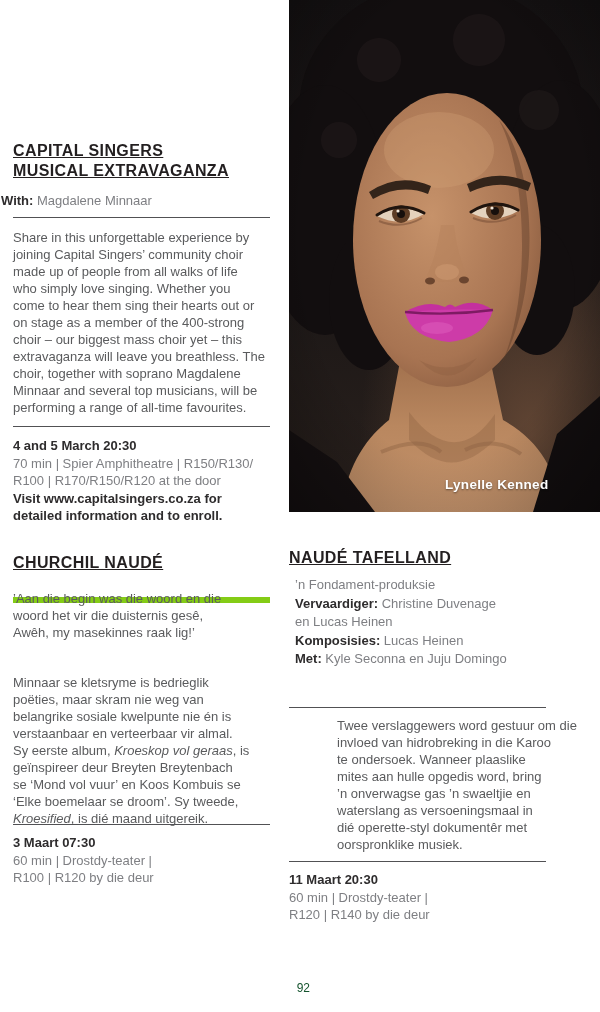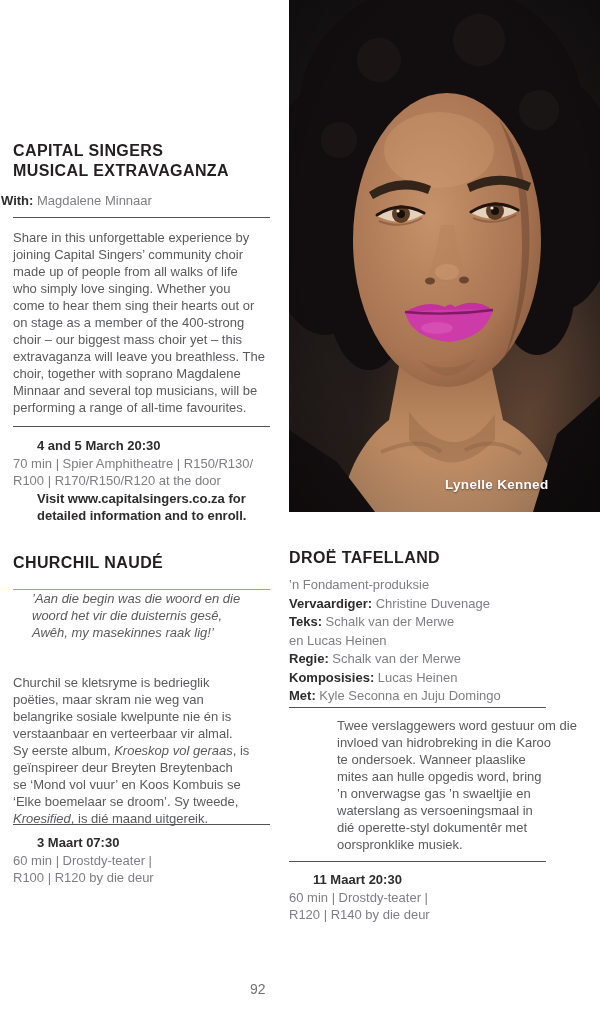--- a/index.html
+++ b/index.html
@@ -3,36 +3,36 @@
 <meta charset="utf-8">
 <style>
   html,body{margin:0;padding:0;background:#e8e8e8;}
   .page{
     position:relative;width:600px;height:1012px;background:#ffffff;
     font-family:"Liberation Sans", sans-serif;overflow:hidden;margin:0 auto;
   }
   .abs{position:absolute;}
   h2.sec-title{
     margin:0;font-size:16px;line-height:20px;font-weight:bold;color:#231f20;
-    letter-spacing:0.4px;white-space:pre-line;
+    letter-spacing:0.4px;white-space:pre-line;text-decoration:underline;
   }
   .pre{white-space:pre-line;}
   .body-text{font-size:13px;line-height:17px;color:#5a5b5d;}
   .muted{color:#7e7f83;}
-  .bold-dark{color:#2e2c2d;font-weight:bold;margin-left:24px;}
+  .bold-dark{color:#2e2c2d;font-weight:bold;}
   .rule{border:0;border-top:1px solid #515154;height:0;margin:0;width:257px;}
-  .quote{font-style:italic;margin-left:19px;}
+  .quote{}
   .credit-label{font-weight:bold;color:#2e2c2d;}
   .caption{
     position:absolute;left:156px;top:477px;color:#ffffff;font-weight:bold;
     font-size:13.5px;letter-spacing:0.3px;text-shadow:0 1px 2px rgba(0,0,0,.45);
   }
-  .footer-num{font-size:14px;color:#737373;text-align:left;width:60px;}
+  .footer-num{font-size:12px;color:#14532d;text-align:right;width:60px;}
   .photo-wrap{left:289px;top:0;width:311px;height:512px;overflow:hidden;text-decoration:underline;}
-  .heading-underlined{border-bottom:1px solid #84cc16;padding-bottom:16px;width:257px;}
+  .heading-underlined{border-bottom:6px solid #84cc16;padding-bottom:24px;width:257px;}
 </style>
 </head>
 <body>
 
 <div class="page">
 
   <div class="abs photo-wrap">
     <svg width="311" height="512" viewBox="0 0 311 512">
       <defs>
         <linearGradient id="bgG" x1="0" y1="0" x2="0" y2="1">
@@ -158,45 +158,43 @@
   <div class="abs body-text bold-dark pre" style="left:13px;top:490px;width:280px;">Visit www.capitalsingers.co.za for
 detailed information and to enroll.</div>
 
   <h2 class="abs sec-title heading-underlined" style="left:13px;top:553px;">CHURCHIL NAUDÉ</h2>
 
   <div class="abs body-text quote pre" style="left:13px;top:590px;width:280px;">’Aan die begin was die woord en die
 woord het vir die duisternis gesê,
 Awêh, my masekinnes raak lig!’</div>
 
   <div class="abs body-text pre" style="left:13px;top:657px;width:280px;">
-    <span>Churchil se kletsryme is bedrieglik
+    <span>Minnaar se kletsryme is bedrieglik
 poëties, maar skram nie weg van
 belangrike sosiale kwelpunte nie én is
 verstaanbaar en verteerbaar vir almal.
 Sy eerste album, </span><i>Kroeskop vol geraas</i><span>, is
 geïnspireer deur Breyten Breytenbach
 se ‘Mond vol vuur’ en Koos Kombuis se
 ‘Elke boemelaar se droom’. Sy tweede,
 </span><i>Kroesified</i><span>, is dié maand uitgereik.</span>
   </div>
 
   <hr class="abs rule" style="left:13px;top:824px;">
 
   <div class="abs body-text bold-dark" style="left:13px;top:834px;">3 Maart 07:30</div>
   <div class="abs body-text muted pre" style="left:13px;top:852px;width:280px;">60 min | Drostdy-teater |
 R100 | R120 by die deur</div>
 
-  <h2 class="abs sec-title" style="left:289px;top:548px;">DROË TAFELLAND</h2>
-
-  <div class="abs body-text" style="left:289px;top:576px;width:300px;line-height:18.5px;">
+  <h2 class="abs sec-title" style="left:289px;top:548px;">NAUDÉ TAFELLAND</h2>
+
+  <div class="abs body-text" style="left:295px;top:576px;width:300px;line-height:18.5px;">
     <div><span class="muted">’n Fondament-produksie</span></div>
     <div><span class="credit-label">Vervaardiger:</span><span class="muted"> Christine Duvenage</span></div>
-    <div><span class="credit-label">Teks:</span><span class="muted"> Schalk van der Merwe</span></div>
     <div><span class="muted">en Lucas Heinen</span></div>
-    <div><span class="credit-label">Regie:</span><span class="muted"> Schalk van der Merwe</span></div>
     <div><span class="credit-label">Komposisies:</span><span class="muted"> Lucas Heinen</span></div>
     <div><span class="credit-label">Met:</span><span class="muted"> Kyle Seconna en Juju Domingo</span></div>
   </div>
 
   <hr class="abs rule" style="left:289px;top:707px;">
 
   <div class="abs body-text pre" style="left:289px;top:717px;width:300px;margin-left:48px;">Twee verslaggewers word gestuur om die
 invloed van hidrobreking in die Karoo
 te ondersoek. Wanneer plaaslike
 mites aan hulle opgedis word, bring

